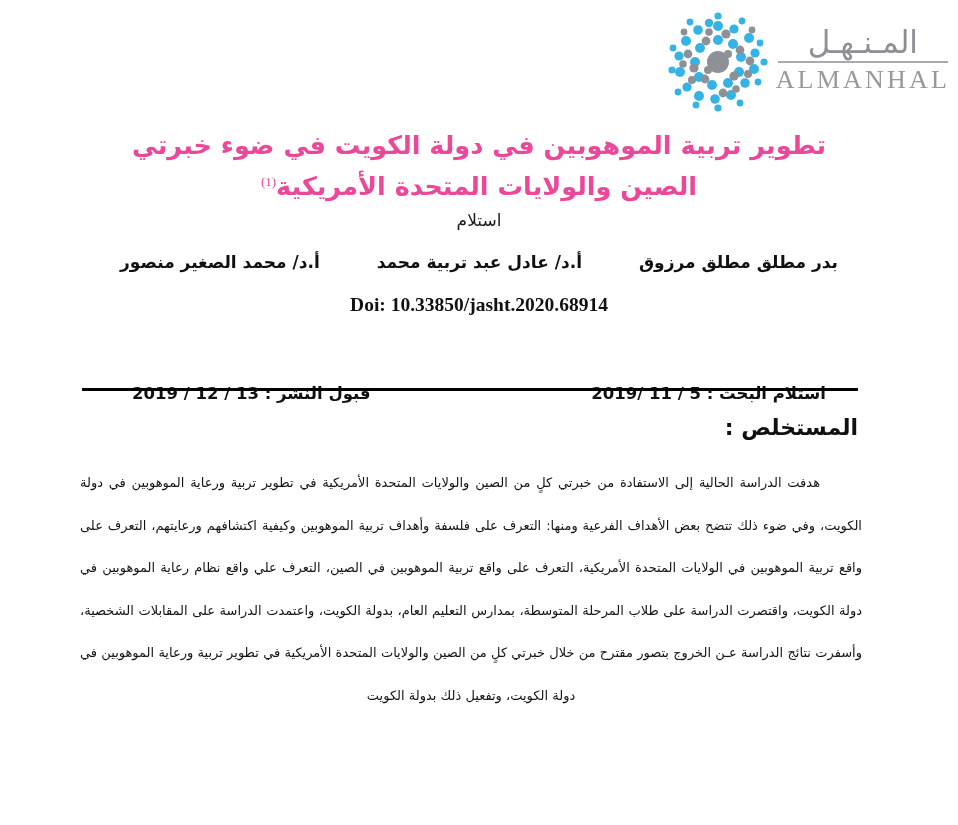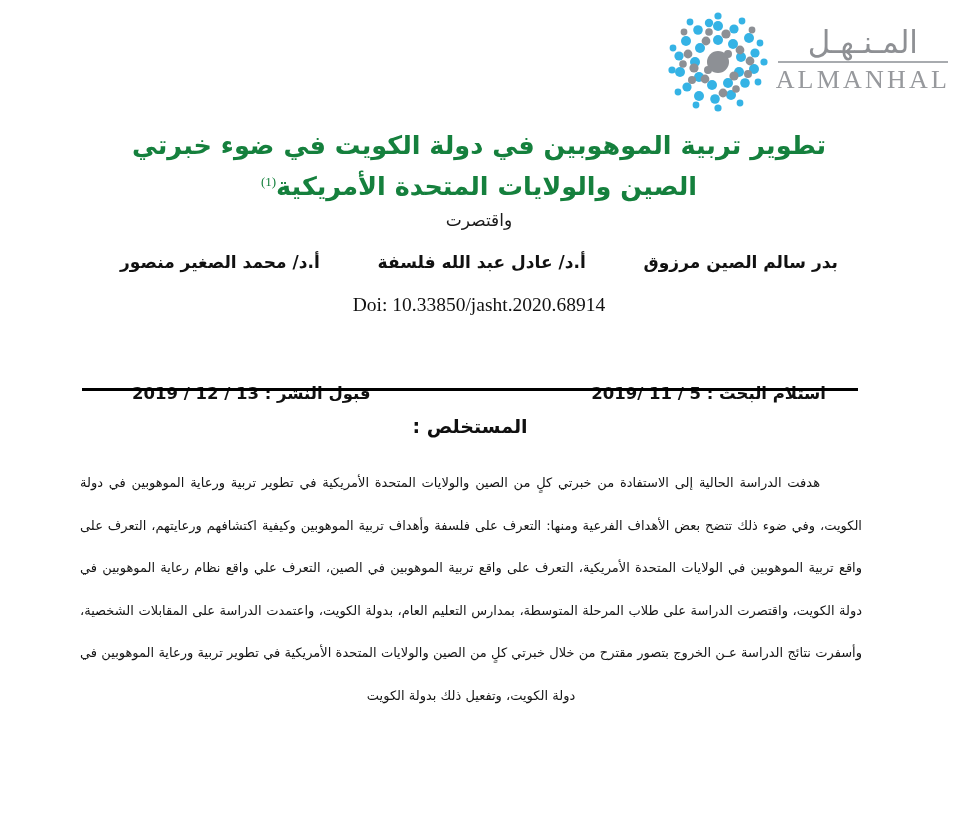--- a/index.html
+++ b/index.html
@@ -71,21 +71,21 @@
   
   .doc-title {
     position: absolute;
     top: 108px;
     left: 70px;
     right: 70px;
     text-align: center;
     font-size: 25.5px;
     font-weight: bold;
     line-height: 1.62;
-    color: #15803d;
+    color: #ec4899;
     direction: rtl;
   }
   .doc-title .sup {
     font-size: 13px;
     font-weight: normal;
     vertical-align: super;
     font-family: "Liberation Serif", "DejaVu Serif", serif;
   }
 
   
@@ -118,21 +118,21 @@
 
   .doi {
     position: absolute;
     top: 294px;
     left: 0;
     right: 0;
     text-align: center;
     direction: ltr;
     font-family: "Liberation Serif", "DejaVu Serif", serif;
     font-size: 19.5px;
-    font-weight: normal;
+    font-weight: bold;
     color: #111111;
   }
 
   .dates {
     position: absolute;
     top: 336px;
     right: 132px;
     left: 132px;
     display: flex;
     flex-direction: row;
@@ -153,23 +153,23 @@
     height: 3px;
     background: #000000;
   }
 
   
   .abstract-heading {
     position: absolute;
     top: 415px;
     right: 100px;
     width: 776px;
-    text-align: center;
-    direction: rtl;
-    font-size: 19px;
+    text-align: right;
+    direction: rtl;
+    font-size: 22px;
     font-weight: bold;
     color: #101010;
   }
   .abstract-body {
     position: absolute;
     top: 462px;
     right: 96px;
     width: 782px;
     direction: rtl;
     text-align: justify;
@@ -258,25 +258,25 @@
     <div class="wordmark-en">ALMANHAL</div>
   </div>
 
 </div>
 
 <h1 class="doc-title">
   <span>تطوير تربية الموهوبين في دولة الكويت في ضوء خبرتي</span><br>
   <span>الصين والولايات المتحدة الأمريكية</span><span class="sup">(1)</span>
 </h1>
 
-<div class="prepared-by">واقتصرت</div>
+<div class="prepared-by">استلام</div>
 
 <div class="authors">
-  <span class="author">بدر سالم الصين مرزوق</span>
-  <span class="author">أ.د/ عادل عبد الله فلسفة</span>
+  <span class="author">بدر مطلق مطلق مرزوق</span>
+  <span class="author">أ.د/ عادل عبد تربية محمد</span>
   <span class="author">أ.د/ محمد الصغير منصور</span>
 </div>
 
 <div class="doi">Doi: 10.33850/jasht.2020.68914</div>
 
 <div class="dates">
   <span class="date-item">استلام البحث : 5 / 11 /2019</span>
   <span class="date-item">قبول النشر : 13 / 12 / 2019</span>
 </div>
 

